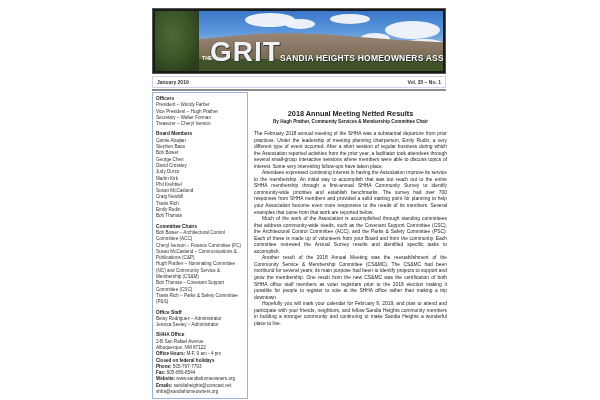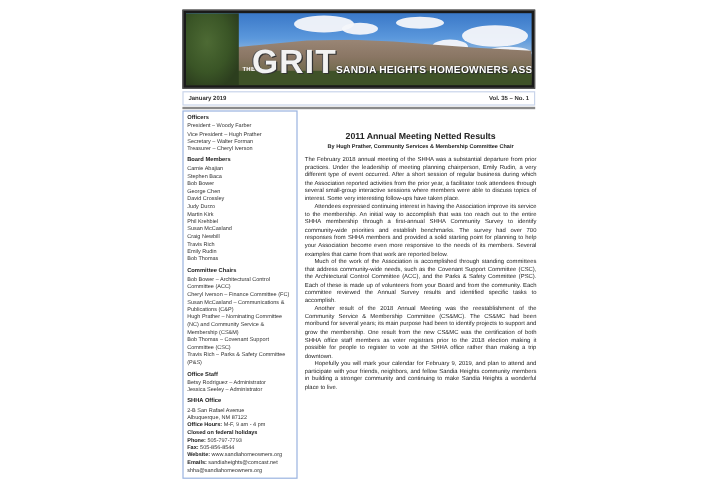--- a/index.html
+++ b/index.html
@@ -110,21 +110,21 @@
       <span class="ln"><b>Closed on federal holidays</b></span>
       <span class="ln"><b>Phone:</b> <span>505-797-7793</span></span>
       <span class="ln"><b>Fax:</b> <span>505-856-8544</span></span>
       <span class="ln"><b>Website:</b> <span>www.sandiahomeowners.org</span></span>
       <span class="ln"><b>Emails:</b> <span>sandiaheights@comcast.net</span></span>
       <span class="ln">shha@sandiahomeowners.org</span>
     </div>
   </div>
 
   <div class="main">
-    <div class="title">2011 Annual Meeting Netted Results</div>
+    <div class="title">2018 Annual Meeting Netted Results</div>
     <div class="byline">By Hugh Prather, Community Services &amp; Membership Committee Chair</div>
     <p class="p first">The February 2018 annual meeting of the SHHA was a substantial departure from prior practices. Under the leadership of meeting planning chairperson, Emily Rudin, a very different type of event occurred. After a short session of regular business during which the Association reported activities from the prior year, a facilitator took attendees through several small-group interactive sessions where members were able to discuss topics of interest. Some very interesting follow-ups have taken place.</p>
     <p class="p indent">Attendees expressed continuing interest in having the Association improve its service to the membership. An initial way to accomplish that was too reach out to the entire SHHA membership through a first-annual SHHA Community Survey to identify community-wide priorities and establish benchmarks. The survey had over 700 responses from SHHA members and provided a solid starting point for planning to help your Association become even more responsive to the needs of its members. Several examples that came from that work are reported below.</p>
     <p class="p indent">Much of the work of the Association is accomplished through standing committees that address community-wide needs, such as the Covenant Support Committee (CSC), the Architectural Control Committee (ACC), and the Parks &amp; Safety Committee (PSC). Each of these is made up of volunteers from your Board and from the community. Each committee reviewed the Annual Survey results and identified specific tasks to accomplish.</p>
     <p class="p indent">Another result of the 2018 Annual Meeting was the reestablishment of the Community Service &amp; Membership Committee (CS&amp;MC). The CS&amp;MC had been moribund for several years; its main purpose had been to identify projects to support and grow the membership. One result from the new CS&amp;MC was the certification of both SHHA office staff members as voter registrars prior to the 2018 election making it possible for people to register to vote at the SHHA office rather than making a trip downtown.</p>
     <p class="p indent">Hopefully you will mark your calendar for February 9, 2019, and plan to attend and participate with your friends, neighbors, and fellow Sandia Heights community members in building a stronger community and continuing to make Sandia Heights a wonderful place to live.</p>
   </div>
 </div>
 
 </body></html>

